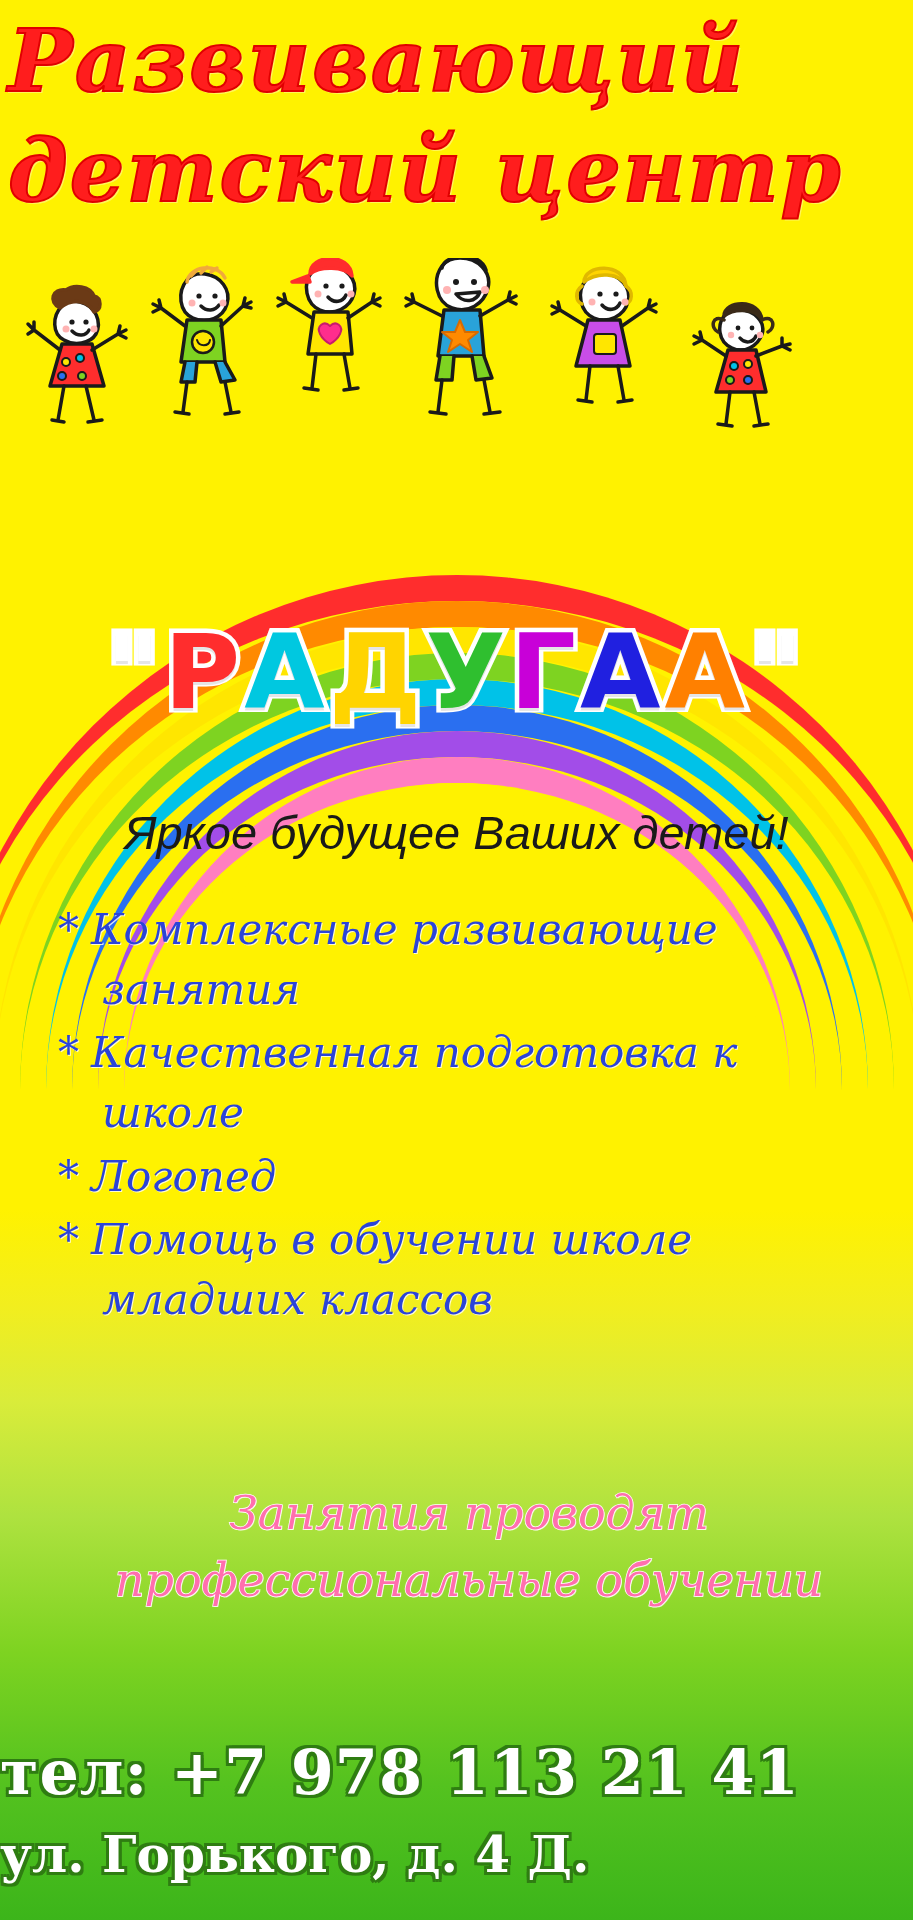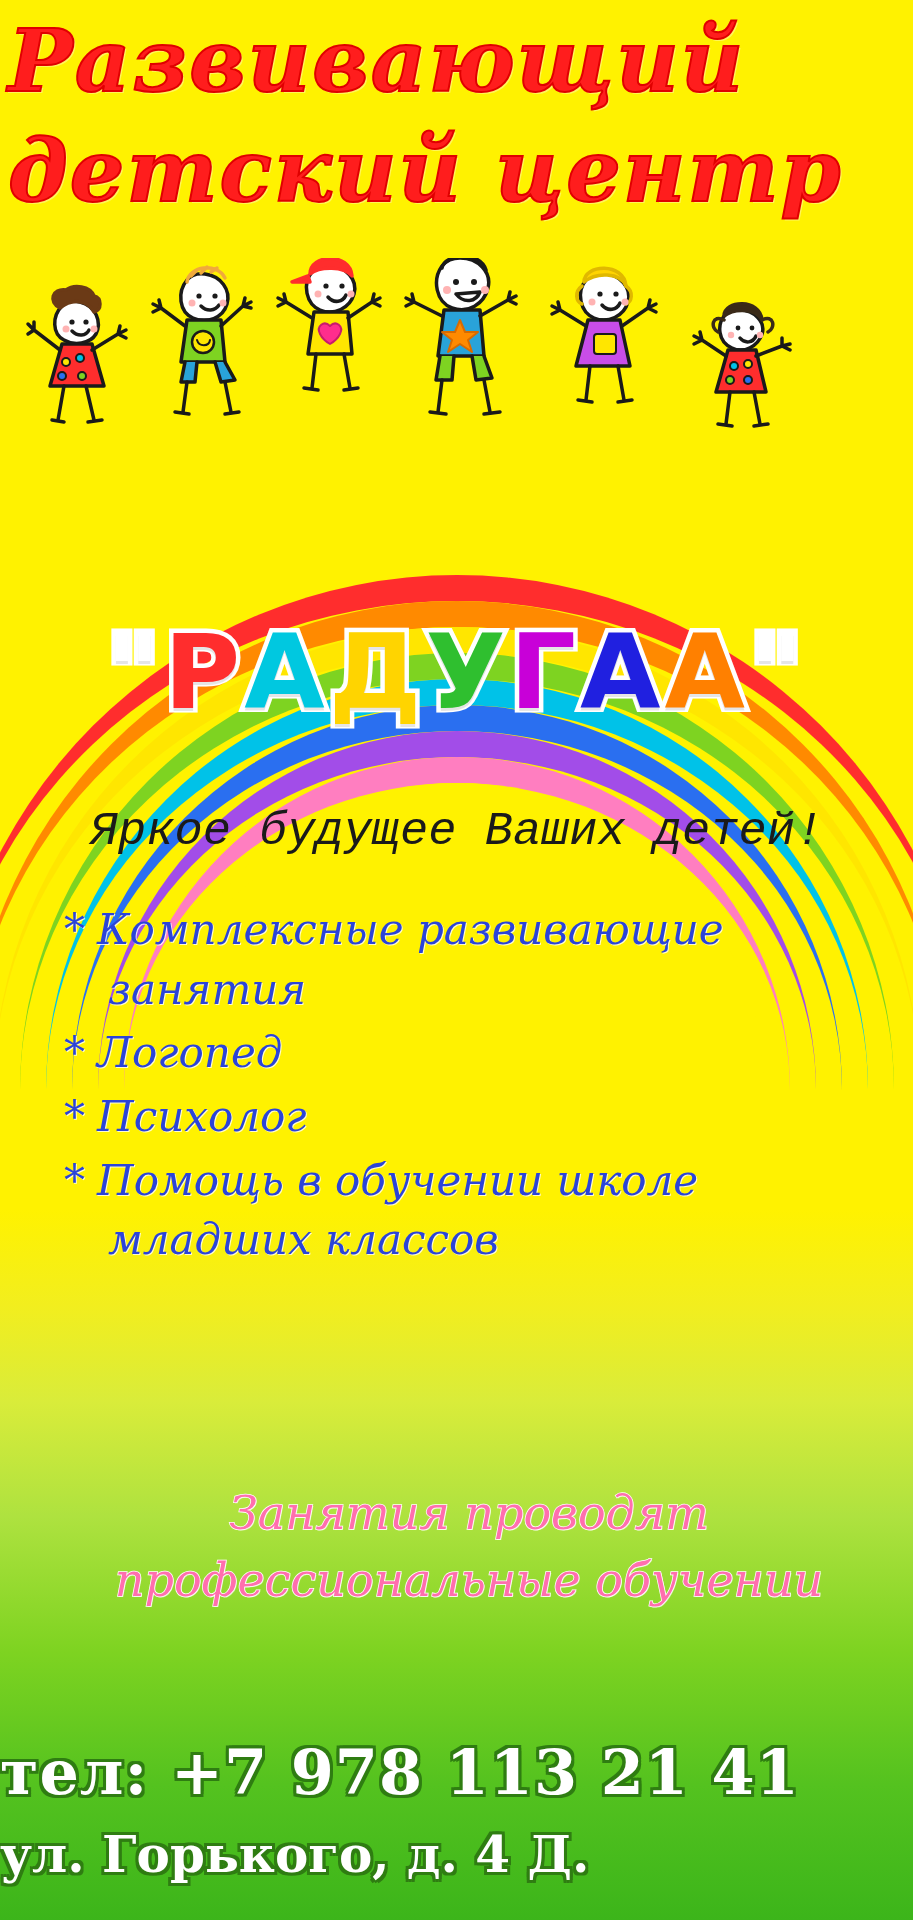--- a/index.html
+++ b/index.html
@@ -105,32 +105,32 @@
   }
   .quote { color: #ffffff; -webkit-text-stroke: 5px #ffffff; }
 
   
   .slogan {
     position: absolute;
     top: 805px;
     left: 0;
     width: 913px;
     text-align: center;
-    font-family: Liberation Mono, monospace;
+    font-family: Liberation Sans, sans-serif;
     font-style: italic;
     font-size: 47px;
     color: #1a1a1a;
     z-index: 6;
   }
 
   
   .features {
     position: absolute;
     top: 900px;
-    left: 64px;
+    left: 58px;
     width: 820px;
     z-index: 6;
   }
   .feature {
     font-family: "DejaVu Serif", serif;
     font-style: italic;
     font-size: 42px;
     line-height: 1.42;
     color: #2b44d8;
     text-shadow: 1px 1px 0 rgba(255,255,255,0.8);
@@ -333,22 +333,22 @@
   </div>
 
   <div class="raduga">
     <span class="quote">"</span><span style="color:#ff2d2d;">Р</span><span style="color:#00c8e0;">А</span><span style="color:#ffd400;">Д</span><span style="color:#2fbf2f;">У</span><span style="color:#c800d8;">Г</span><span style="color:#2020e0;">А</span><span style="color:#ff8000;">А</span><span class="quote">"</span>
   </div>
 
   <div class="slogan">Яркое будущее Ваших детей!</div>
 
   <div class="features">
     <div class="feature"><span class="star">*</span><span>Комплексные развивающие занятия</span></div>
+    <div class="feature"><span class="star">*</span><span>Качественная подготовка к школе</span></div>
     <div class="feature"><span class="star">*</span><span>Логопед</span></div>
-    <div class="feature"><span class="star">*</span><span>Психолог</span></div>
     <div class="feature"><span class="star">*</span><span>Помощь в обучении школе младших классов</span></div>
   </div>
 
   <div class="teachers">
     <div>Занятия проводят</div>
     <div>профессиональные обучении</div>
   </div>
 
   <div class="contacts">
     <div class="phone">тел: +7 978 113 21 41</div>

